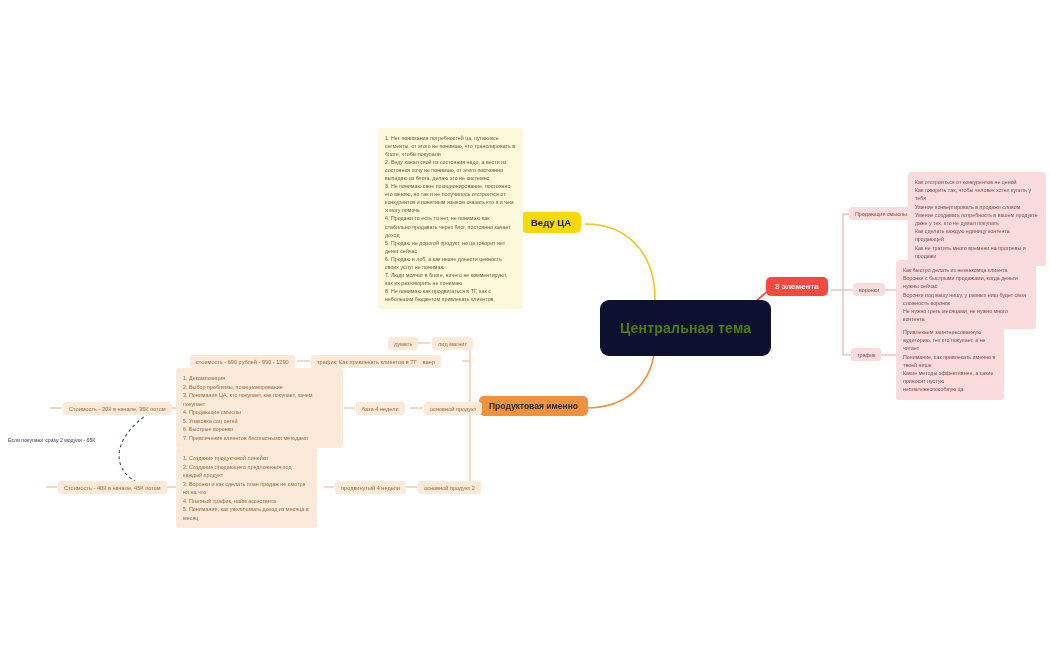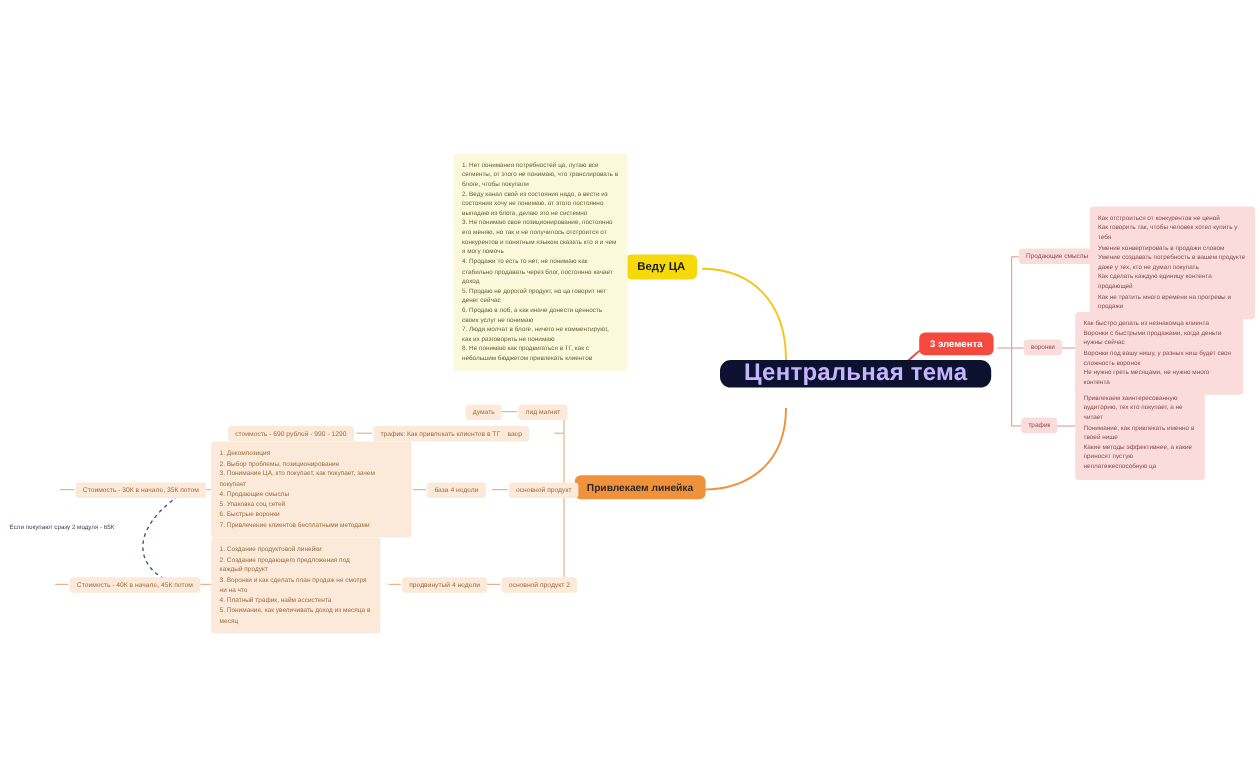--- a/index.html
+++ b/index.html
@@ -9,24 +9,24 @@
     font-family:"Liberation Sans","DejaVu Sans",sans-serif;
     overflow:hidden;
   }
   #canvas{position:relative;width:1050px;height:650px;}
   svg.links{position:absolute;left:0;top:0;width:1050px;height:650px;pointer-events:none;}
 
   .node{position:absolute;box-sizing:border-box;}
 
   
   .central{
-    background:#0d1130;color:#c4b5fd;
+    background:#0d1130;color:#4d7c0f;
     border-radius:9px;
-    font-size:20px;font-weight:700;
-    padding:0 20px;
+    font-size:14px;font-weight:700;
+    padding:20px 20px;
     letter-spacing:.2px;
     white-space:nowrap;
   }
 
   
   .pill-yellow{
     background:#f5d90a;color:#1a1a1a;
     border-radius:5px;
     font-size:9.5px;font-weight:700;
     padding:5px 10px;white-space:nowrap;
@@ -161,21 +161,21 @@
   <div class="node box-pink ln" style="left:896px;top:260px;width:140px;">Как быстро делать из незнакомца клиента
 Воронки с быстрыми продажами, когда деньги нужны сейчас
 Воронки под вашу нишу, у разных ниш будет своя сложность воронок
 Не нужно греть месяцами, не нужно много контента</div>
 
   <div class="node pill-pink" style="left:851px;top:348px;">трафик</div>
   <div class="node box-pink ln" style="left:896px;top:322px;width:108px;">Привлекаем заинтересованную аудиторию, тех кто покупает, а не читает
 Понимание, как привлекать именно в твоей нише
 Какие методы эффективнее, а какие приносят пустую неплатежеспособную ца</div>
 
-  <div class="node pill-orange" style="left:479px;top:396px;">Привлекаем линейка</div>
+  <div class="node pill-orange" style="left:479px;top:396px;">Продуктовая именно</div>
 
   <div class="node pill-peach" style="left:432px;top:337px;">лид магнит</div>
   <div class="node pill-peach" style="left:388px;top:337px;">думать</div>
 
   <div class="node pill-peach" style="left:405px;top:355px;">трипваер</div>
   <div class="node pill-peach" style="left:311px;top:355px;">трафик: Как привлекать клиентов в ТГ</div>
   <div class="node pill-peach" style="left:190px;top:355px;">стоимость - 690 рублей - 990 - 1290</div>
 
   <div class="node pill-peach" style="left:424px;top:402px;">основной продукт</div>
   <div class="node pill-peach" style="left:356px;top:402px;">база 4 недели</div>

